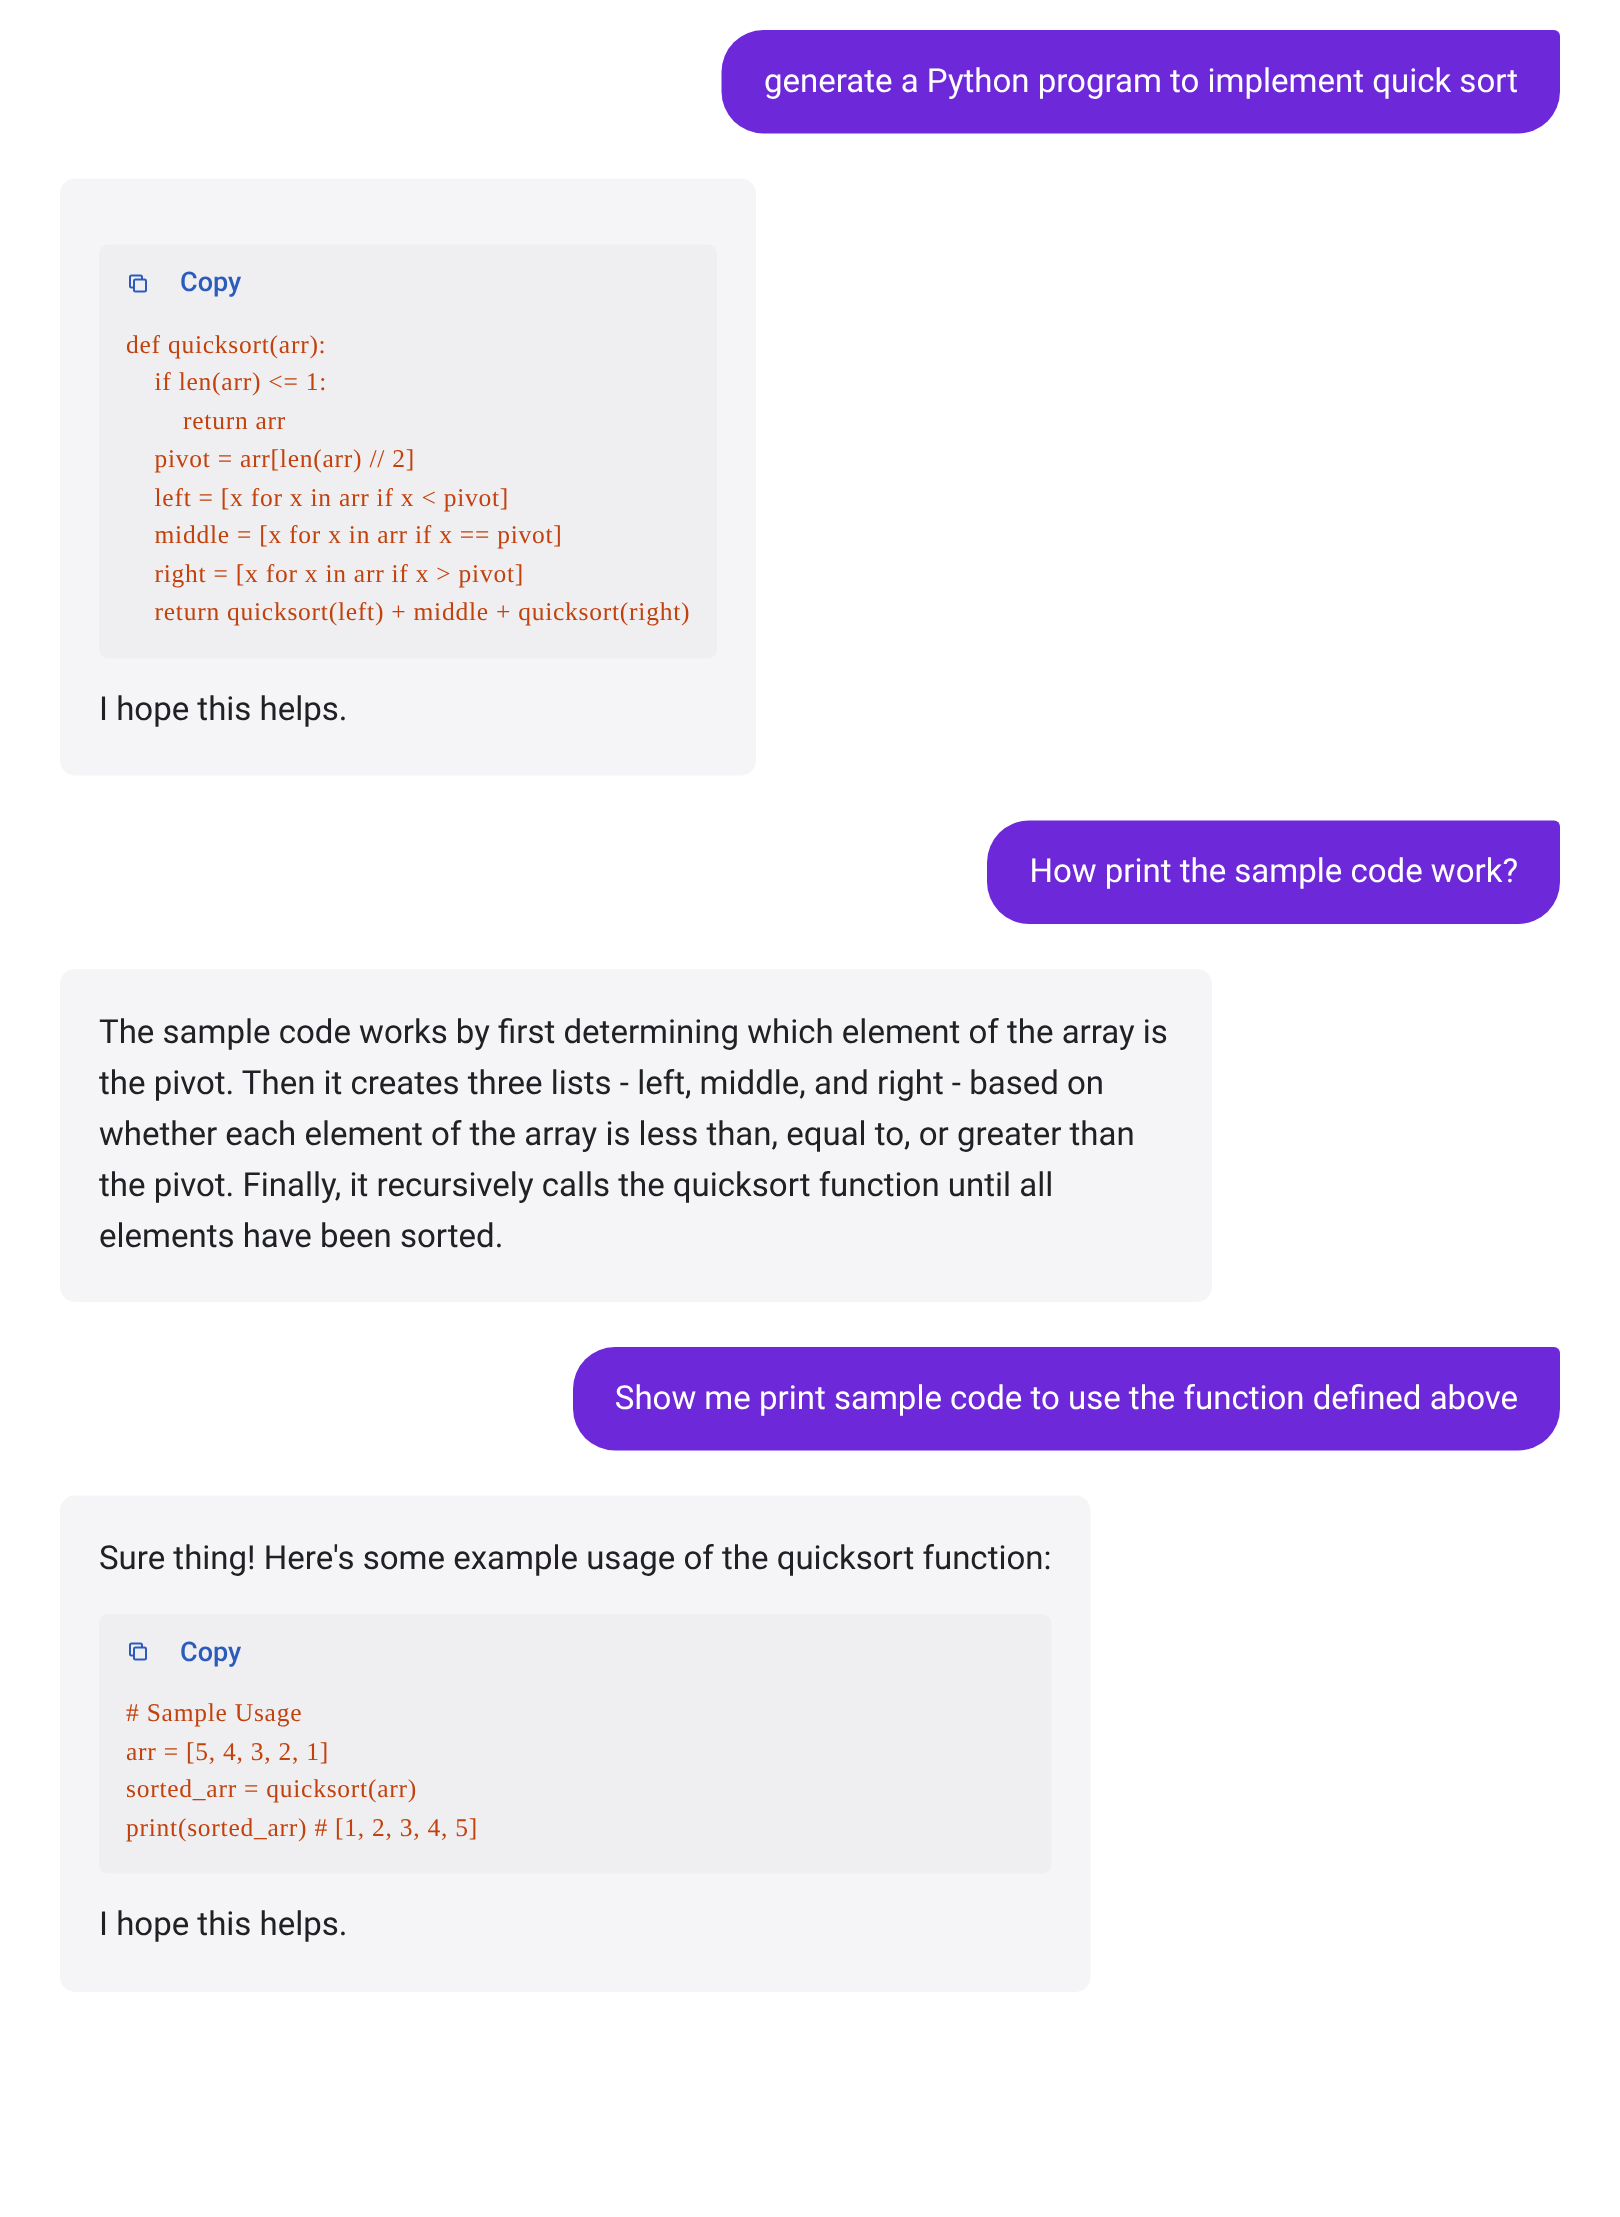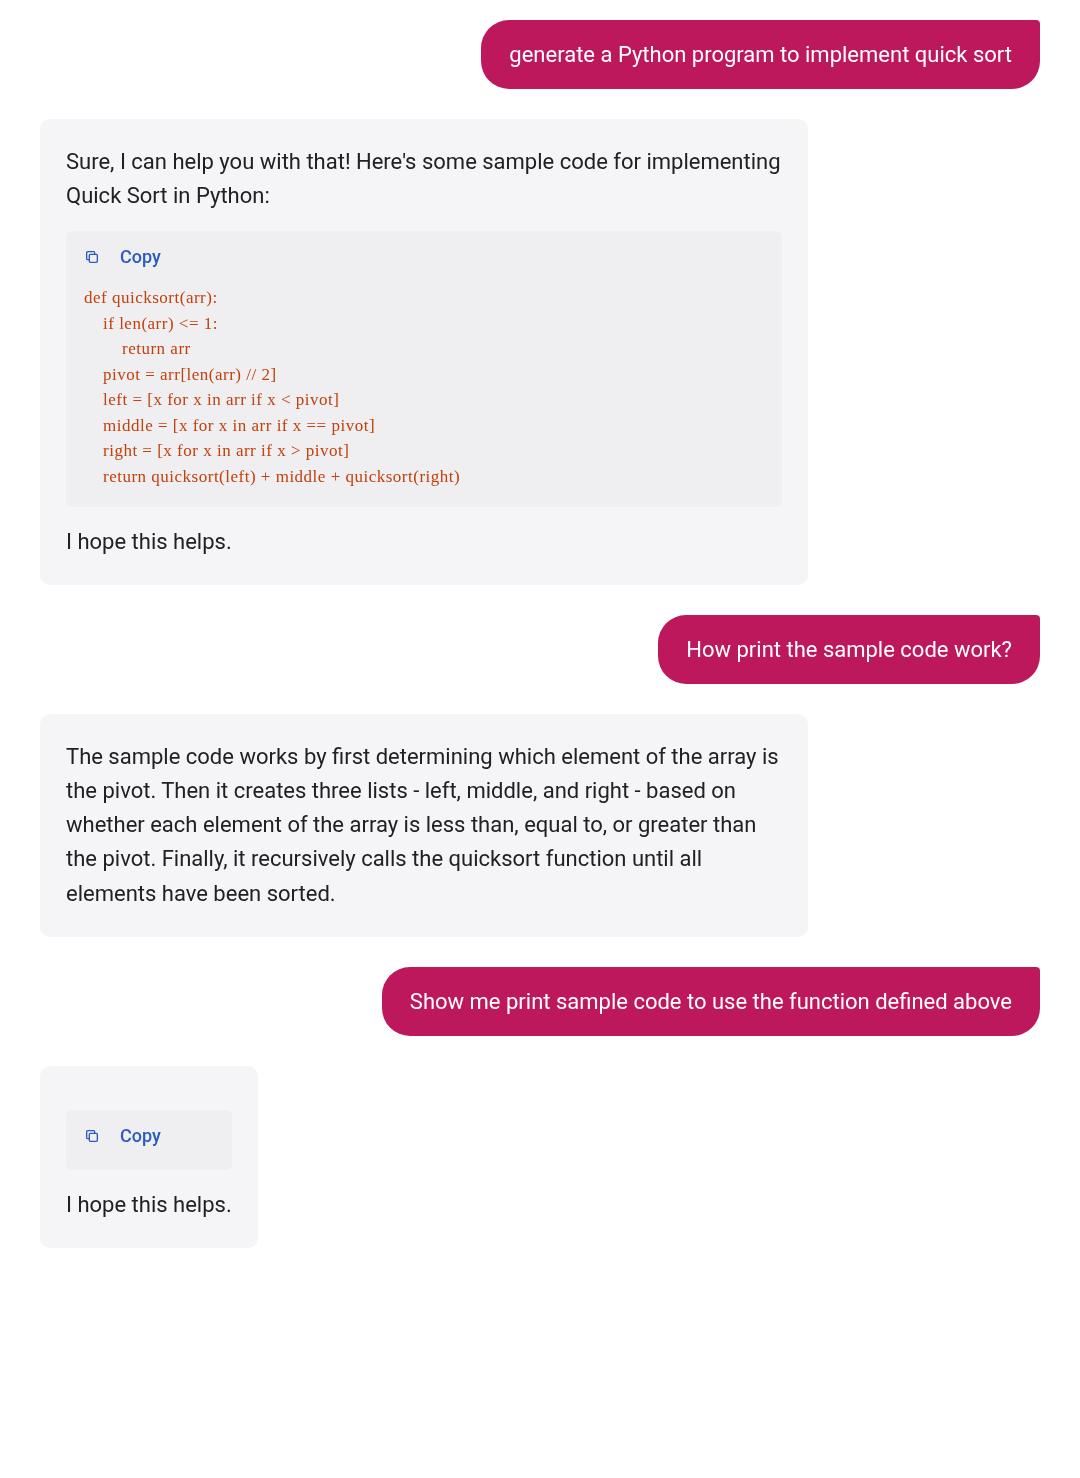--- a/index.html
+++ b/index.html
@@ -22,21 +22,21 @@
       display: flex;
       width: 100%;
     }
     .row.user {
       justify-content: flex-end;
     }
     .row.assistant {
       justify-content: flex-start;
     }
     .user-bubble {
-      background: #be185d;
+      background: #6d28d9;
       color: #ffffff;
       padding: 18px 28px;
       border-radius: 28px;
       border-top-right-radius: 4px;
       font-size: 22px;
       line-height: 1.5;
       max-width: 780px;
     }
     .assistant-bubble {
       background: #f5f5f7;
@@ -94,21 +94,20 @@
 <body>
 
 <div class="row user">
   <div class="user-bubble">
     <span>generate a Python program to implement quick sort</span>
   </div>
 </div>
 
 <div class="row assistant">
   <div class="assistant-bubble">
-    <p>Sure, I can help you with that! Here's some sample code for implementing Quick Sort in Python:</p>
     <div class="code-block">
       <div class="code-header">
         <span class="copy-icon">
           <svg viewBox="0 0 24 24" fill="none" stroke="#2b5bbd" stroke-width="2">
             <rect x="8" y="8" width="12" height="12" rx="1.5"></rect>
             <path d="M16 8V5.5A1.5 1.5 0 0 0 14.5 4h-9A1.5 1.5 0 0 0 4 5.5v9A1.5 1.5 0 0 0 5.5 16H8"></path>
           </svg>
         </span>
         <span class="copy-label">Copy</span>
       </div>
@@ -138,26 +137,31 @@
 </div>
 
 <div class="row user">
   <div class="user-bubble">
     <span>Show me print sample code to use the function defined above</span>
   </div>
 </div>
 
 <div class="row assistant">
   <div class="assistant-bubble">
+    <p>Sure thing! Here's some example usage of the quicksort function:</p>
     <div class="code-block">
       <div class="code-header">
         <span class="copy-icon">
           <svg viewBox="0 0 24 24" fill="none" stroke="#2b5bbd" stroke-width="2">
             <rect x="8" y="8" width="12" height="12" rx="1.5"></rect>
             <path d="M16 8V5.5A1.5 1.5 0 0 0 14.5 4h-9A1.5 1.5 0 0 0 4 5.5v9A1.5 1.5 0 0 0 5.5 16H8"></path>
           </svg>
         </span>
         <span class="copy-label">Copy</span>
       </div>
+      <div class="code-content"># Sample Usage
+arr = [5, 4, 3, 2, 1]
+sorted_arr = quicksort(arr)
+print(sorted_arr) # [1, 2, 3, 4, 5]</div>
     </div>
     <p>I hope this helps.</p>
   </div>
 </div>
 
 </body></html>

